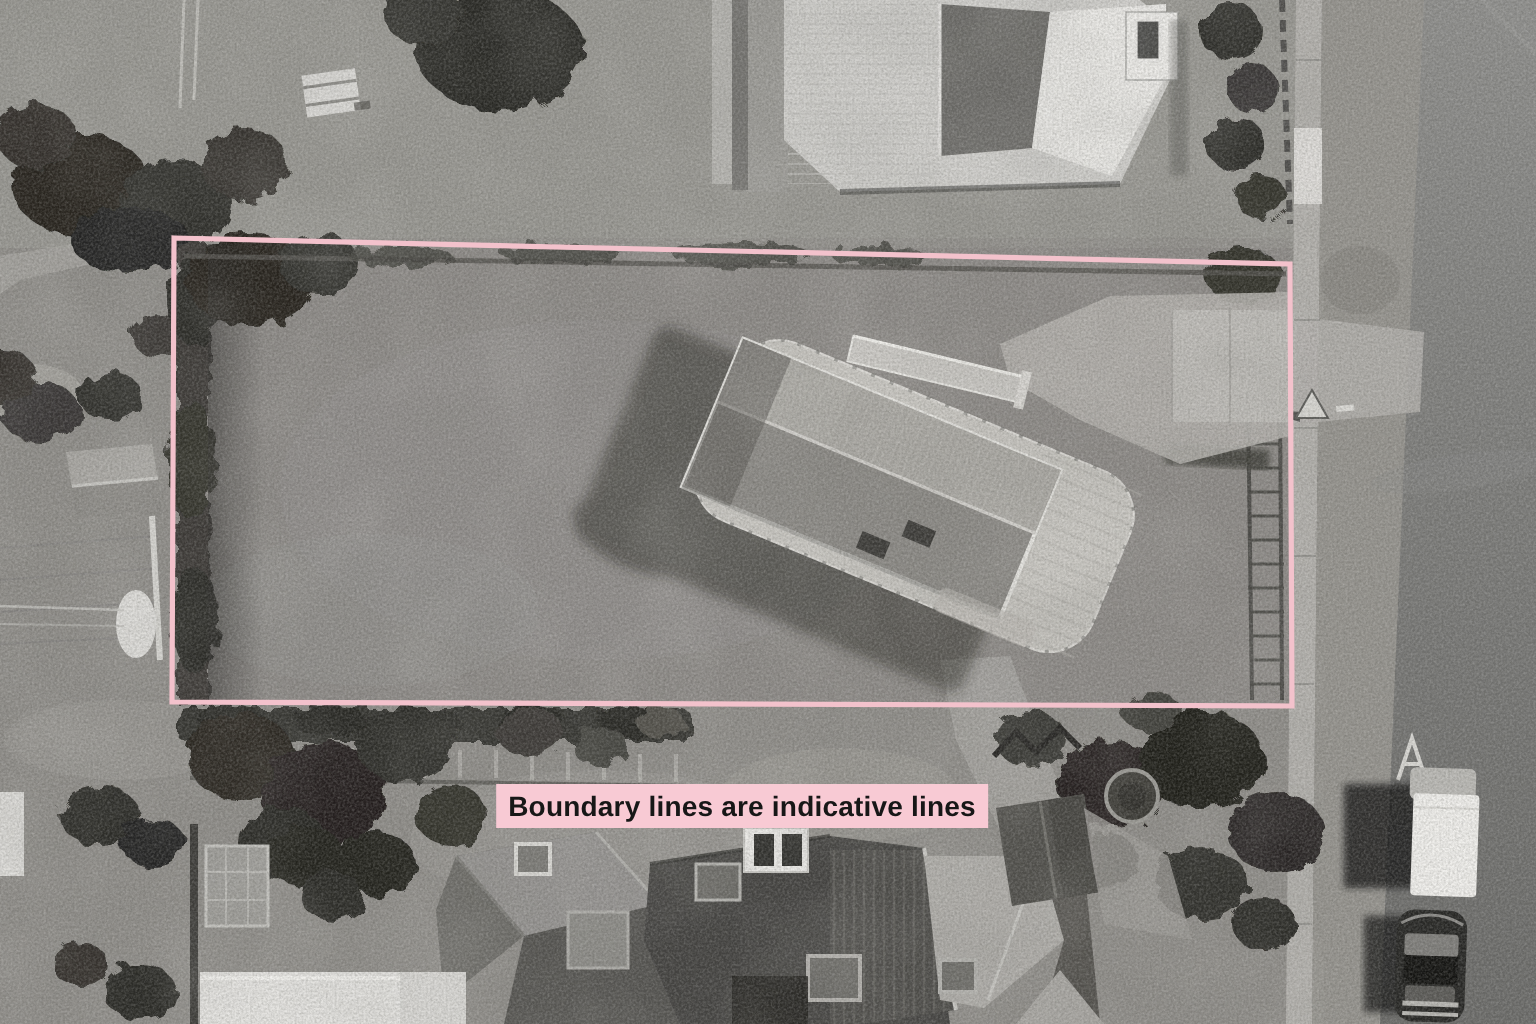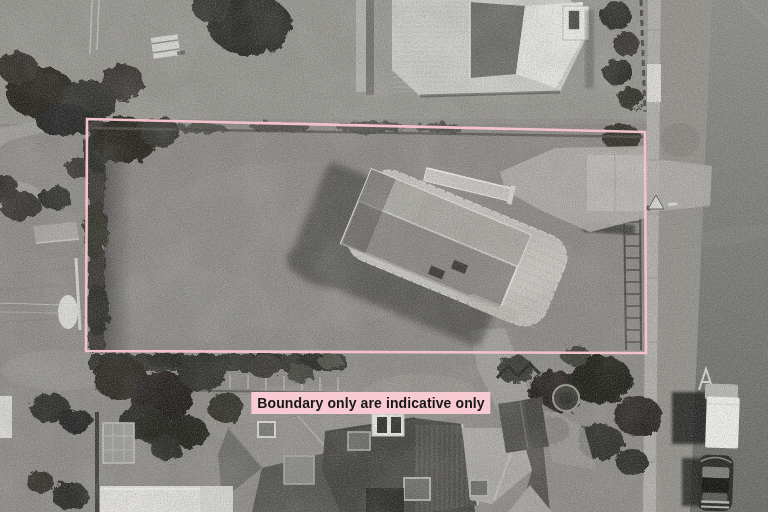--- a/index.html
+++ b/index.html
@@ -395,14 +395,14 @@
 <g>
   <rect x="0" y="0" width="662" height="512" filter="url(#blotchD)" opacity="0.2"></rect>
   <rect x="0" y="0" width="662" height="512" filter="url(#blotchL)" opacity="0.16"></rect>
   <rect x="0" y="0" width="768" height="512" filter="url(#noiseD)" opacity="0.35"></rect>
   <rect x="0" y="0" width="768" height="512" filter="url(#noiseL)" opacity="0.28"></rect>
 </g>
 
 <polygon points="87,119 645,132 646,353 86,351" fill="none" style="stroke:var(--boundary-pink)" stroke-width="2.6"></polygon>
 </svg>
 
-<div class="disclaimer">Boundary only are indicative only</div>
+<div class="disclaimer">Boundary lines are indicative lines</div>
 </div>
 
 </body></html>

